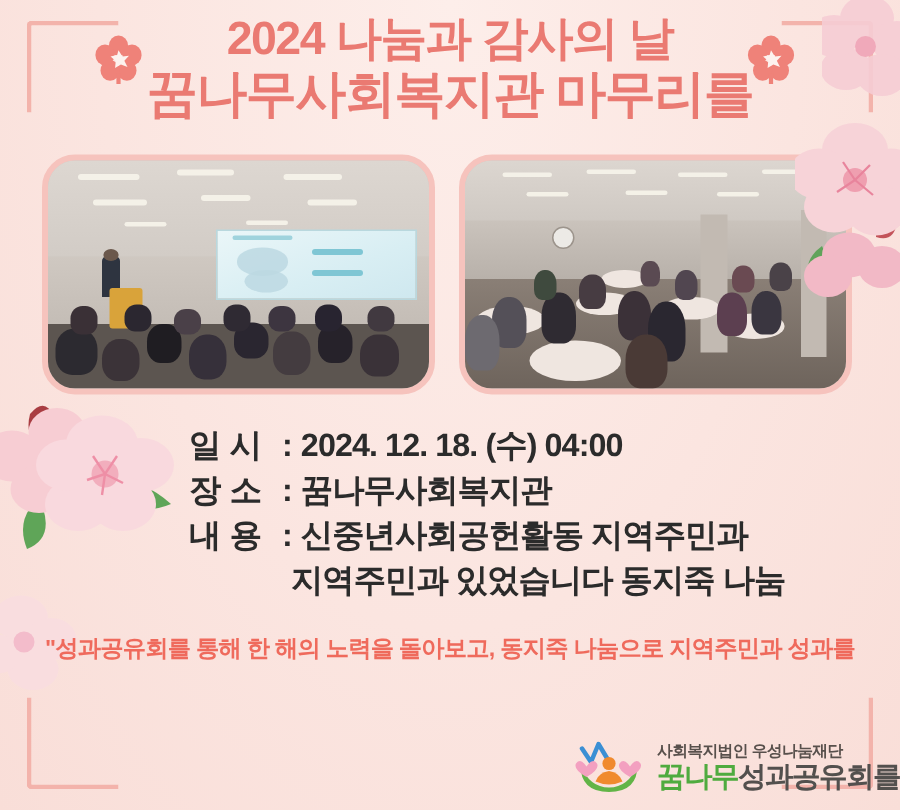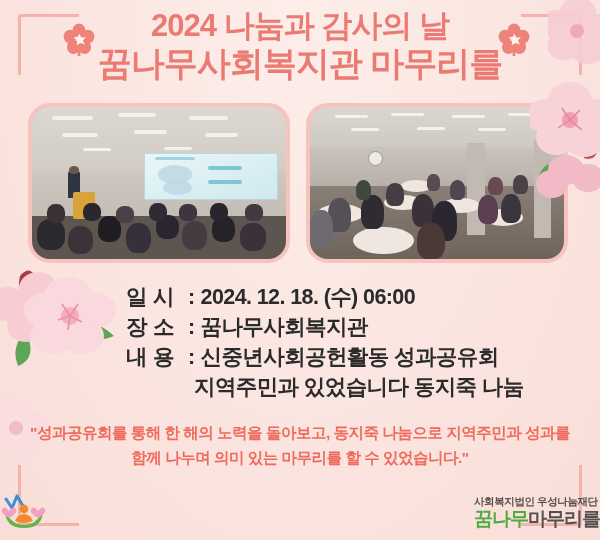--- a/index.html
+++ b/index.html
@@ -88,21 +88,21 @@
   .lbl-inner{display:flex;justify-content:space-between;width:48px;}
   .colon{margin-right:6px;}
   .info-cont{padding-left:68px;font-size:21.5px;line-height:30px;font-weight:bold;letter-spacing:-.6px;white-space:nowrap;color:#2b2b2b;}
 
   
   .quote{position:absolute;left:0;top:420px;width:600px;text-align:center;z-index:6;}
   .q-line{color:#ef6a5c;font-size:15.5px;line-height:25px;font-weight:bold;letter-spacing:-.5px;white-space:nowrap;}
 
   
   .footer{position:absolute;left:0;top:488px;width:600px;height:48px;z-index:6;
-    display:flex;align-items:center;justify-content:space-between;gap:8px;}
+    display:flex;align-items:center;justify-content:flex-end;gap:8px;}
   .logo-mark{position:relative;width:48px;height:40px;flex:0 0 48px;}
   .logo-text{display:flex;flex-direction:column;justify-content:center;line-height:1;}
   .logo-top{font-size:10.5px;color:#58504c;font-weight:bold;letter-spacing:-.4px;margin-bottom:3px;}
   .logo-main{font-size:19px;font-weight:bold;letter-spacing:-1px;}
   .lm-green{color:#4fab3f;}
   .lm-dark{color:#53504e;}
 </style>
 </head>
 <body>
 
@@ -319,62 +319,61 @@
 
   <div class="info">
     <div class="info-row">
       <span class="lbl">
         <span class="lbl-inner">
           <span>일</span>
           <span>시</span>
         </span>
       </span>
       <span class="colon">:</span>
-      <span>2024. 12. 18. (수) 06:00</span>
+      <span>2024. 12. 18. (수) 04:00</span>
     </div>
     <div class="info-row">
       <span class="lbl">
         <span class="lbl-inner">
           <span>장</span>
           <span>소</span>
         </span>
       </span>
       <span class="colon">:</span>
       <span>꿈나무사회복지관</span>
     </div>
     <div class="info-row">
       <span class="lbl">
         <span class="lbl-inner">
           <span>내</span>
           <span>용</span>
         </span>
       </span>
       <span class="colon">:</span>
-      <span>신중년사회공헌활동 성과공유회</span>
+      <span>신중년사회공헌활동 지역주민과</span>
     </div>
     <div class="info-cont">지역주민과 있었습니다 동지죽 나눔</div>
   </div>
 
   <div class="quote">
     <div class="q-line">"성과공유회를 통해 한 해의 노력을 돌아보고, 동지죽 나눔으로 지역주민과 성과를</div>
-    <div class="q-line">함께 나누며 의미 있는 마무리를 할 수 있었습니다."</div>
   </div>
 
   <div class="footer">
     <span class="logo-mark">
       <svg width="48" height="40" viewBox="0 0 48 40">
         <path d="M5 18 q0 18 19 18 q19 0 19 -18 q-6 15 -19 15 q-13 0 -19 -15z" fill="#62b447"></path>
         <path d="M6 7 l6 9 5 -12 6 10" stroke="#3b8fd4" stroke-width="3" fill="none" stroke-linecap="round" stroke-linejoin="round"></path>
         <path d="M9 19 q-4 -6 -7 -2 q-2 4 7 9 q9 -5 7 -9 q-3 -4 -7 2z" fill="#f3a0c0"></path>
         <path d="M38 19 q-4 -6 -7 -2 q-2 4 7 9 q9 -5 7 -9 q-3 -4 -7 2z" fill="#f3a0c0"></path>
         <circle cx="24" cy="17" r="4.4" fill="#f08a2e"></circle>
         <path d="M24 22 q-7 1 -9 7 q9 4 18 0 q-2 -6 -9 -7z" fill="#f08a2e"></path>
       </svg>
     </span>
     <span class="logo-text">
       <span class="logo-top">사회복지법인 우성나눔재단</span>
       <span class="logo-main">
-        <span class="lm-green">꿈나무</span><span class="lm-dark">마무리를</span>
+        <span class="lm-green">꿈나무</span><span class="lm-dark">성과공유회를</span>
       </span>
     </span>
   </div>
 
 </div>
 
 </body></html>

